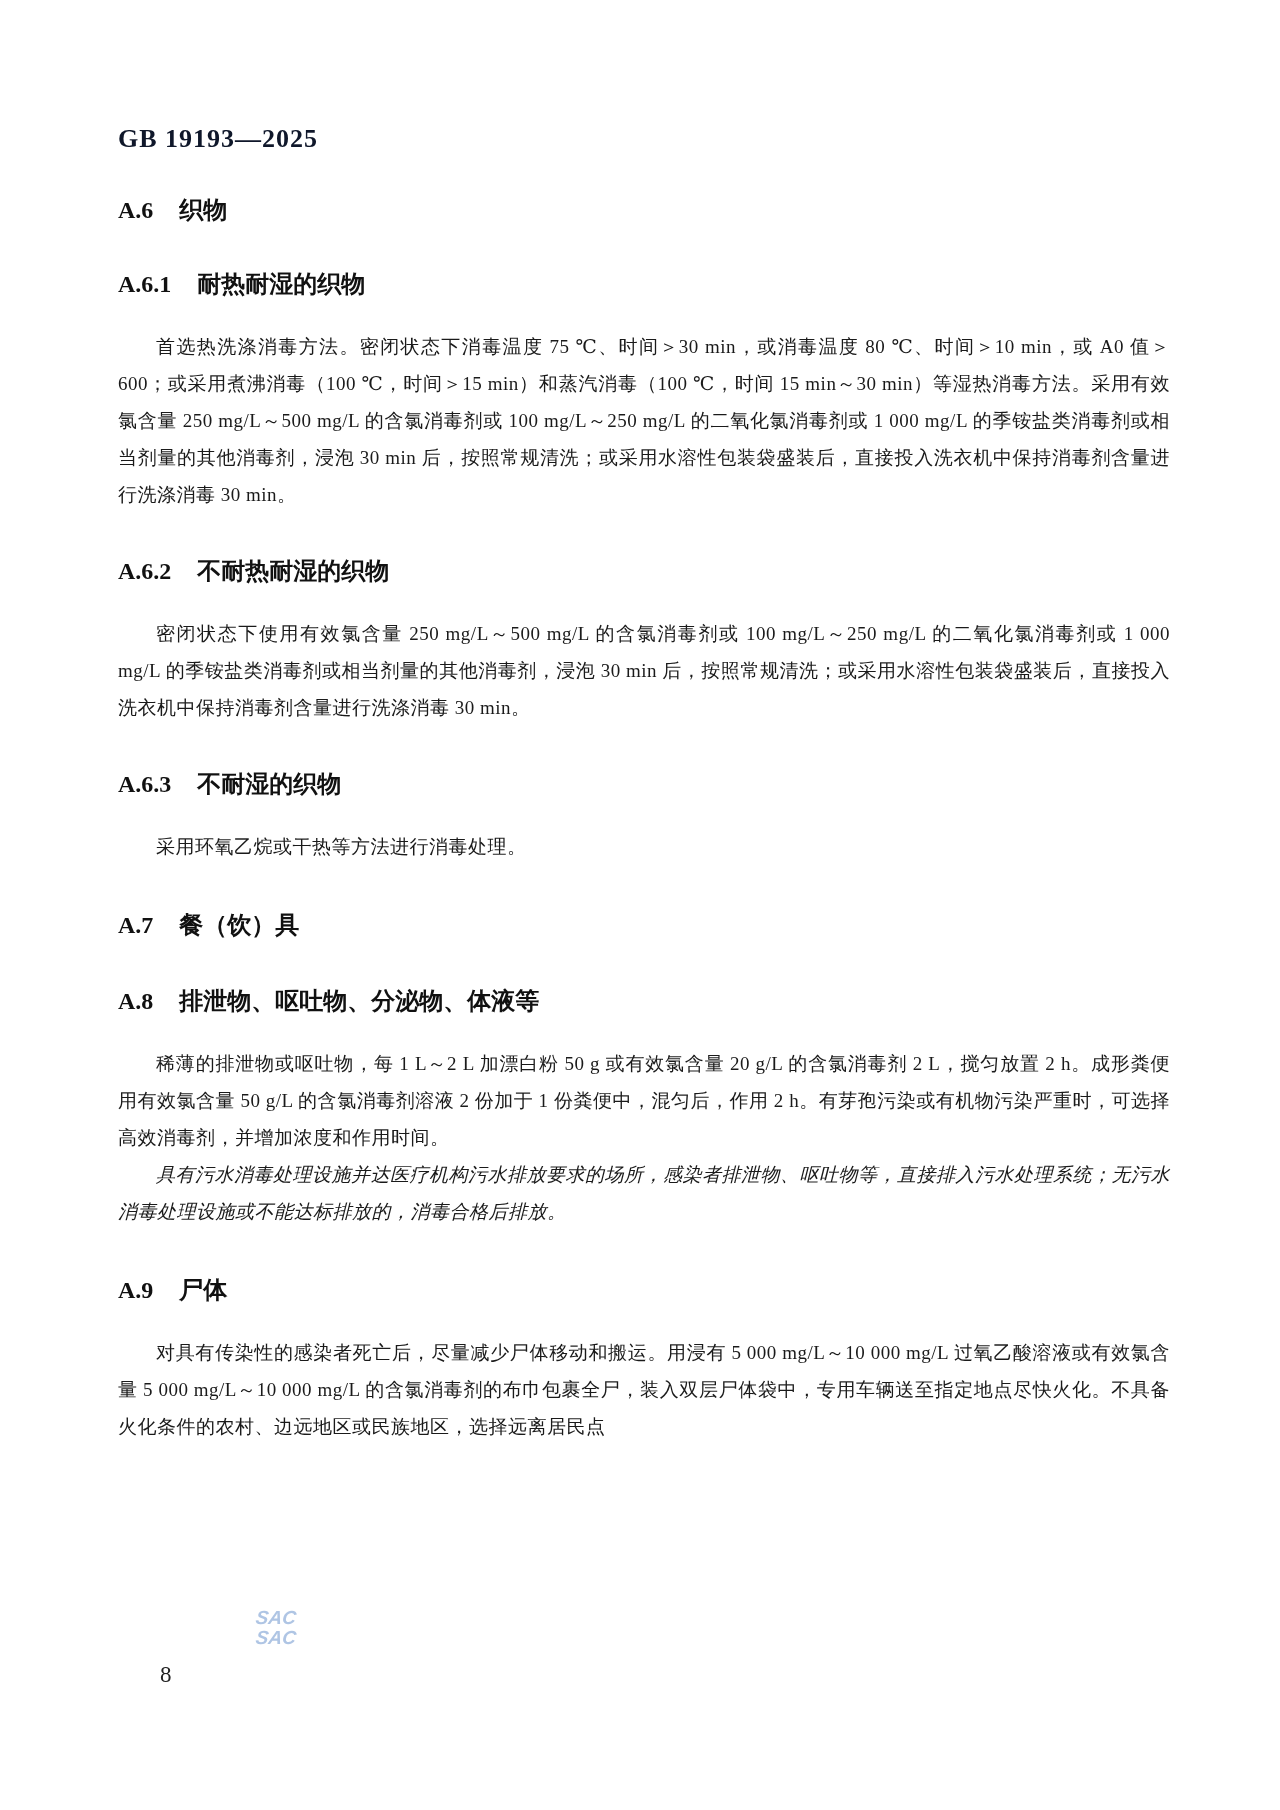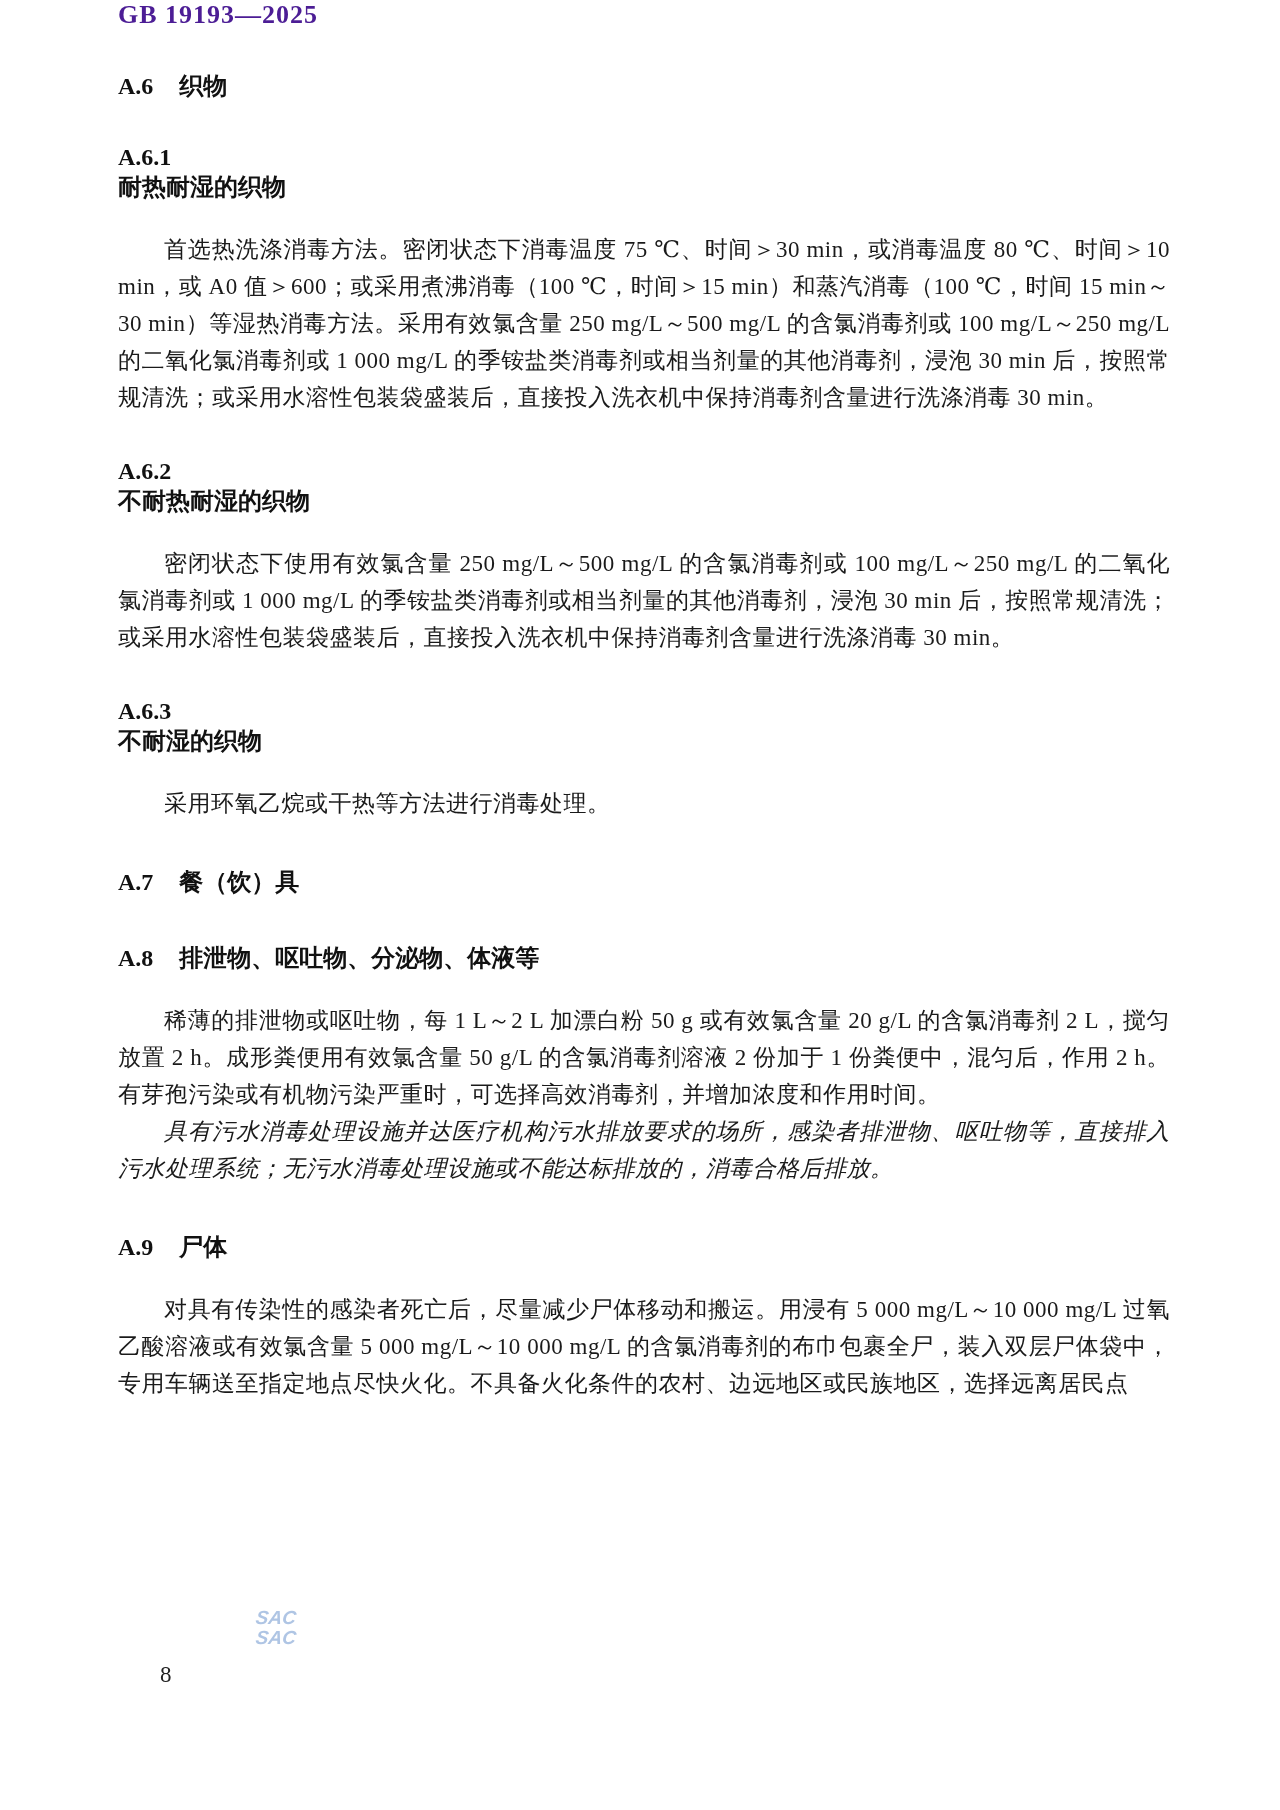--- a/index.html
+++ b/index.html
@@ -15,46 +15,47 @@
     color: #1a1a1a;
     overflow: hidden;
   }
   .page {
     position: absolute;
     left: 118px;
     top: 0;
     width: 1052px;
   }
   .doc-code {
+    margin-top: 124px;
     font-family: "Liberation Serif", "DejaVu Serif", serif;
     font-weight: bold;
     font-size: 26px;
     letter-spacing: 1px;
-    color: #4c1d95;
+    color: #0f172a;
   }
   h2.sec-h, h3.sub-h {
     font-family: "Liberation Sans", "DejaVu Sans", sans-serif;
     font-size: 24px;
     font-weight: bold;
     color: #111;
     margin: 0;
     padding: 0;
     display: flex;
     align-items: baseline;
   }
   h2.sec-h { margin: 44px 0 0 0; }
-  h3.sub-h { margin: 42px 0 0 0; flex-direction: column; }
+  h3.sub-h { margin: 42px 0 0 0; }
   .h-num {
     font-family: "Liberation Serif", "DejaVu Serif", serif;
     font-weight: bold;
     margin-right: 26px;
   }
   p.body-para {
     margin: 28px 0 0 0;
-    font-size: 23px;
+    font-size: 19px;
     line-height: 37px;
     text-align: justify;
     text-indent: 2em;
     color: #1a1a1a;
     letter-spacing: 0.5px;
   }
   p.body-para.follow {
     margin-top: 0;
     font-style: italic;
   }

